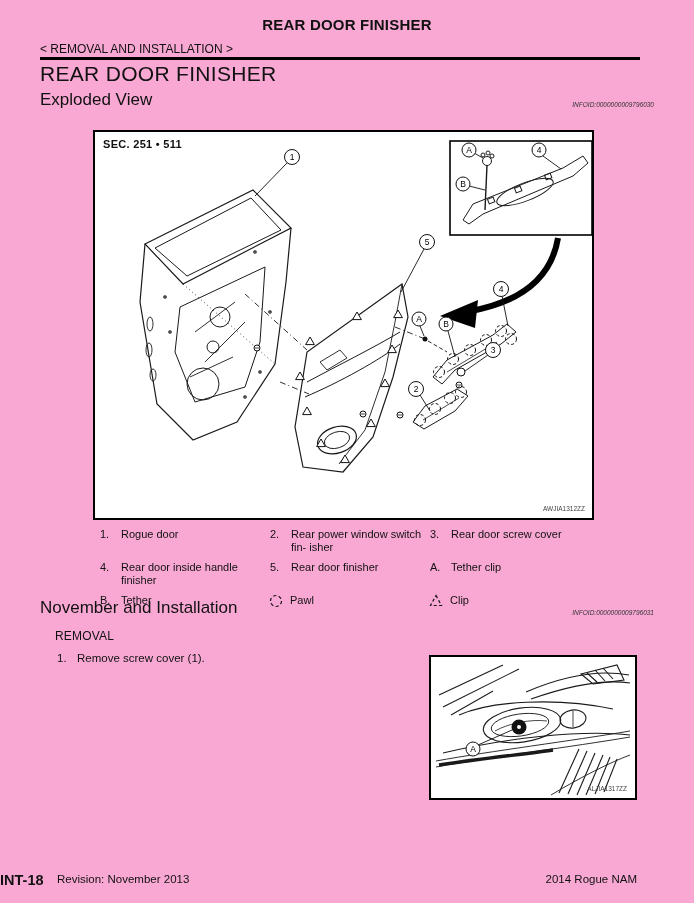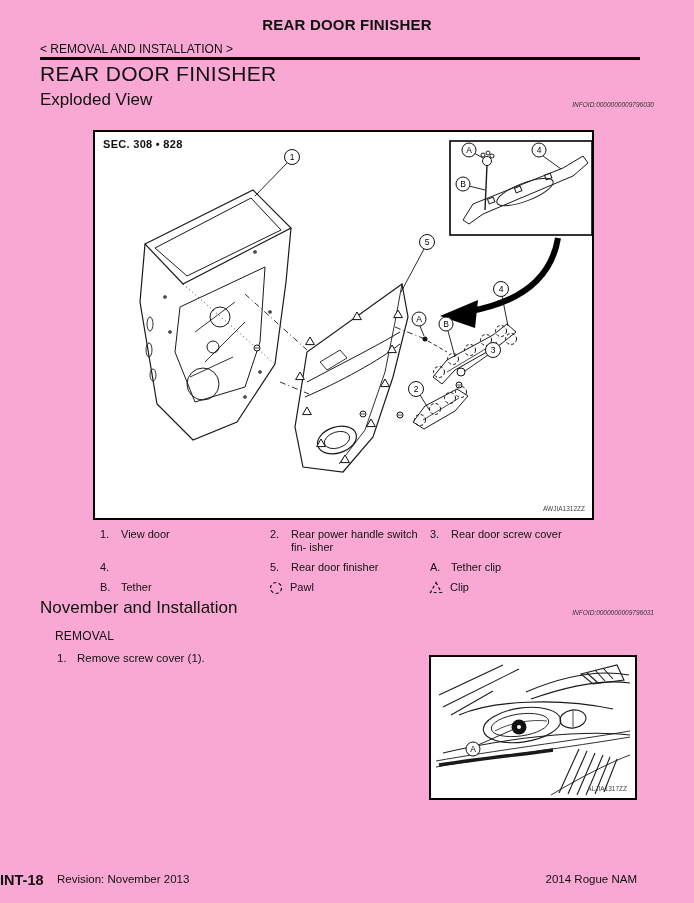--- a/index.html
+++ b/index.html
@@ -36,21 +36,21 @@
 
   <div class="abs top-title">REAR DOOR FINISHER</div>
   <div class="abs breadcrumb">&lt; REMOVAL AND INSTALLATION &gt;</div>
   <div class="abs rule"></div>
   <div class="abs section-title">REAR DOOR FINISHER</div>
 
   <div class="abs subsection" style="top:90px;left:40px;">Exploded View</div>
   <div class="abs infoid" style="top:101px;right:40px;">INFOID:0000000009796030</div>
 
   <div class="abs figbox" style="top:130px;left:93px;width:497px;height:386px;">
-    <div class="abs seclabel">SEC. 308 • 828</div>
+    <div class="abs seclabel">SEC. 251 • 511</div>
     <svg width="497" height="386" viewBox="0 0 497 386">
       <defs>
         <g id="tri">
             <path d="M0,-5 L4.4,2.6 L-4.4,2.6 Z" fill="#fff" stroke="#111" stroke-width="1"></path>
           </g>
         <g id="screw">
             <circle r="3" fill="#fff" stroke="#111" stroke-width="1"></circle>
             <line x1="-2" y1="0" x2="2" y2="0" stroke="#111" stroke-width="0.8"></line>
           </g>
         <g id="pawl">
@@ -219,33 +219,34 @@
       </g>
 
       <text class="figcode" x="490" y="379" text-anchor="end">AWJIA1312ZZ</text>
     </svg>
   </div>
 
   <div class="abs legend">
 
     <div class="lg-cell">
       <span class="lg-key">1.</span>
-      <span class="lg-label">View door</span>
+      <span class="lg-label">Rogue door</span>
     </div>
     <div class="lg-cell">
       <span class="lg-key">2.</span>
-      <span class="lg-label">Rear power handle switch fin- isher</span>
+      <span class="lg-label">Rear power window switch fin- isher</span>
     </div>
     <div class="lg-cell">
       <span class="lg-key">3.</span>
       <span class="lg-label">Rear door screw cover</span>
     </div>
 
     <div class="lg-cell">
       <span class="lg-key">4.</span>
+      <span class="lg-label">Rear door inside handle finisher</span>
     </div>
     <div class="lg-cell">
       <span class="lg-key">5.</span>
       <span class="lg-label">Rear door finisher</span>
     </div>
     <div class="lg-cell">
       <span class="lg-key">A.</span>
       <span class="lg-label">Tether clip</span>
     </div>
 

